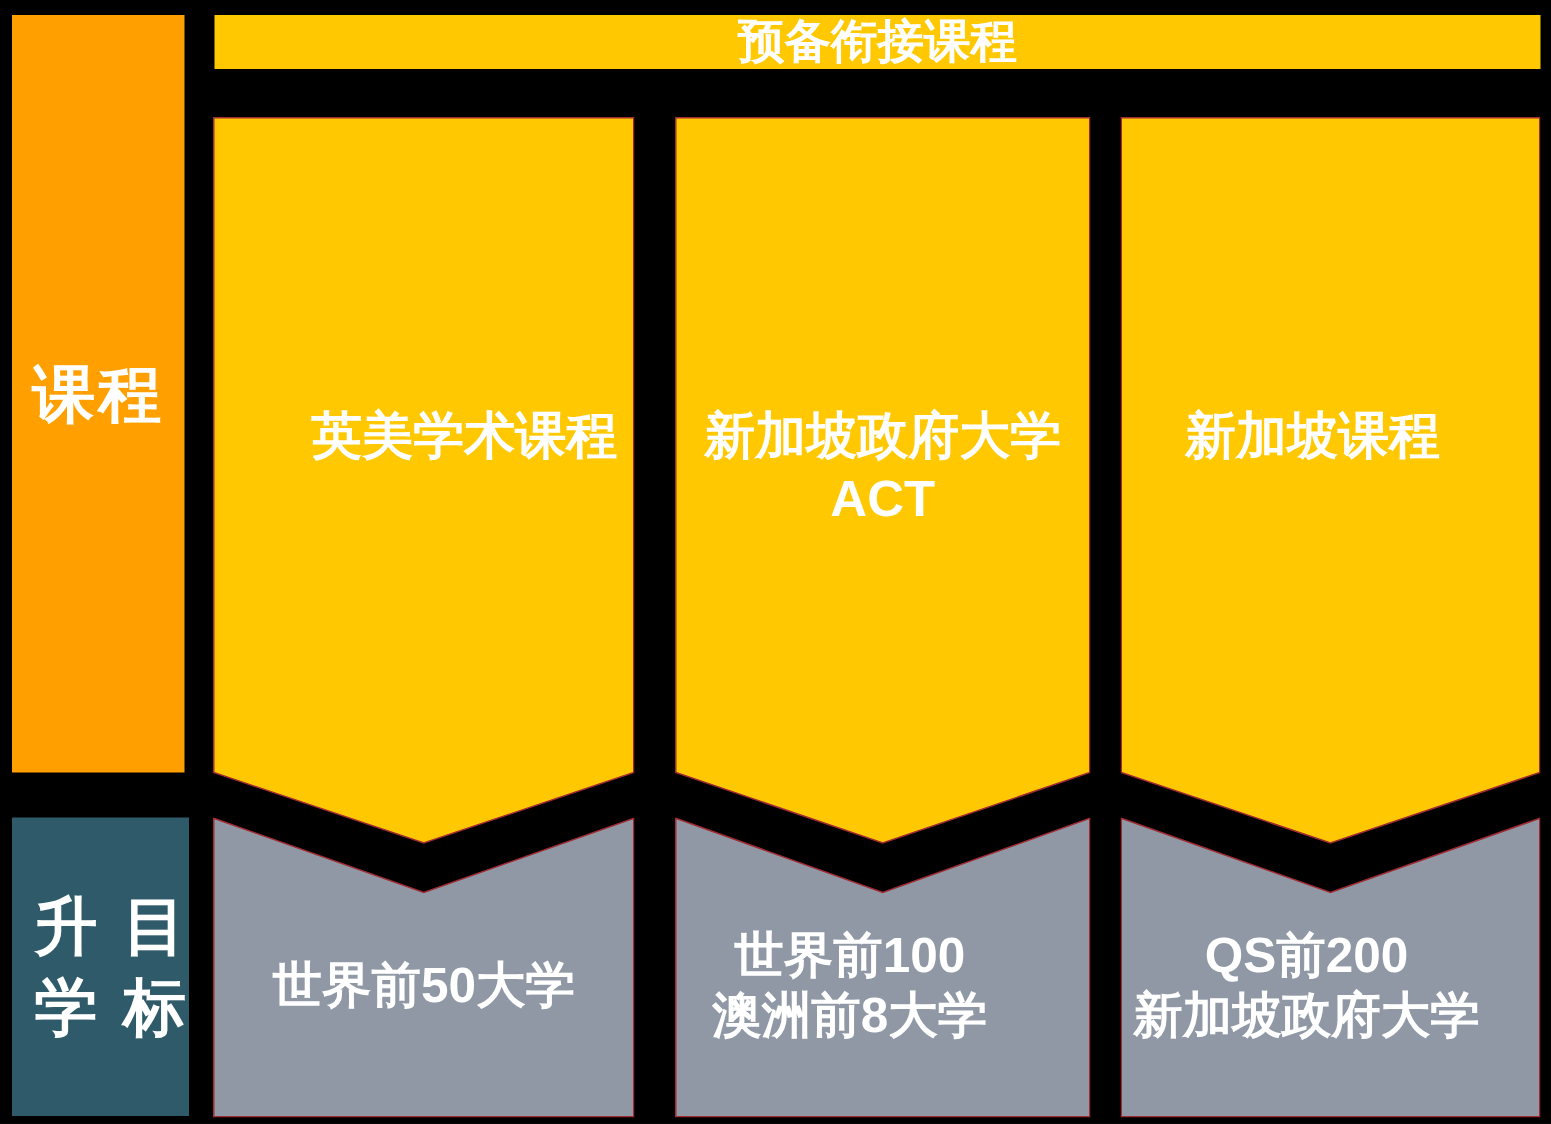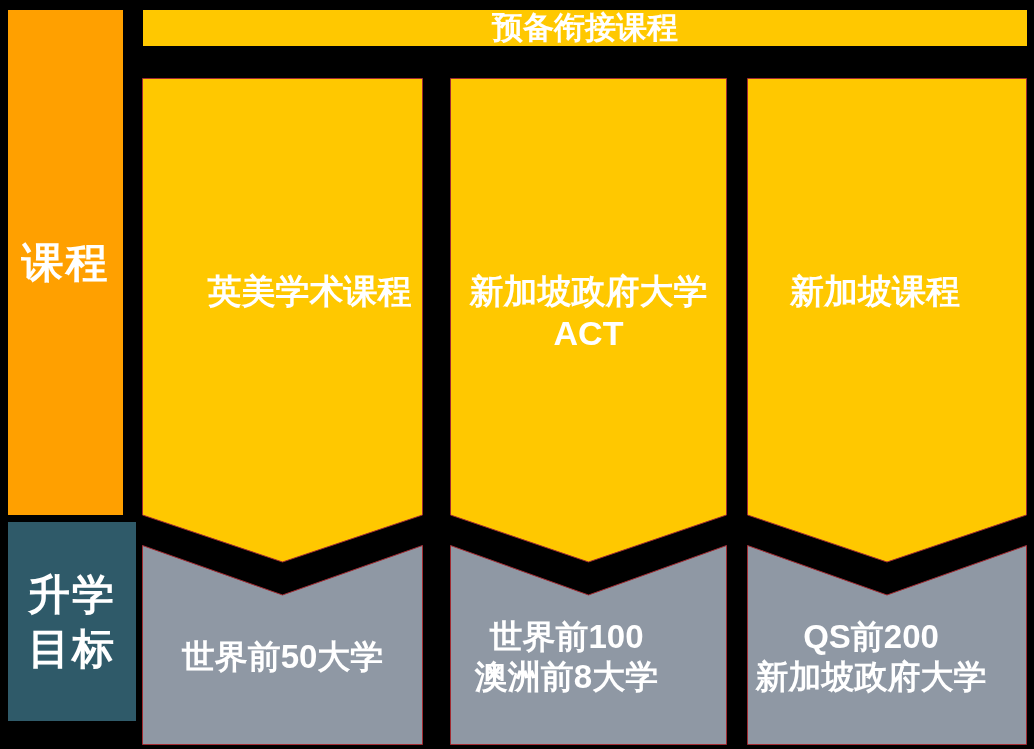--- a/index.html
+++ b/index.html
@@ -15,26 +15,26 @@
   .canvas{
     position:relative;
     width:1034px;height:749px;
     background:var(--background);
     overflow:hidden;
     font-family:"Liberation Sans","DejaVu Sans",sans-serif;
     color:var(--text-white);
   }
   .abs{position:absolute;}
   .sidebar-box{
-    display:flex;flex-direction:column;align-items:center;justify-content:center;
+    display:flex;flex-direction:row;align-items:center;justify-content:center;
     font-weight:800;font-size:42px;line-height:54px;letter-spacing:2px;
     text-align:center;
   }
   .sidebar-course{left:8px;top:10px;width:115px;height:505px;background:var(--sidebar-orange);}
-  .sidebar-goal{left:8px;top:522px;width:128px;height:199px;background:var(--goal-teal);}
+  .sidebar-goal{left:8px;top:545px;width:118px;height:199px;background:var(--goal-teal);text-align:right;}
   .banner{
     left:143px;top:10px;width:884px;height:36px;background:var(--banner-yellow);
     display:flex;align-items:center;justify-content:center;
     font-weight:800;font-size:31px;
   }
   .course-text{
     text-align:center;font-weight:800;font-size:34px;line-height:42px;
   }
   .goal-text{
     text-align:center;font-weight:800;font-size:33px;line-height:40px;

